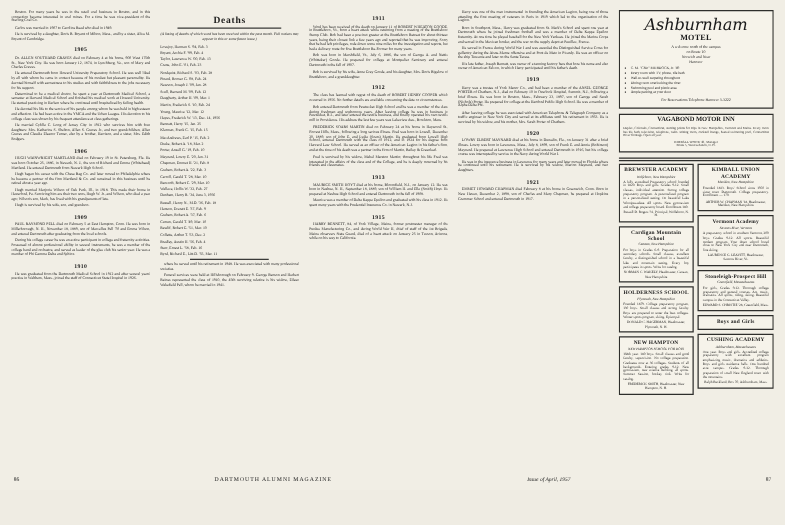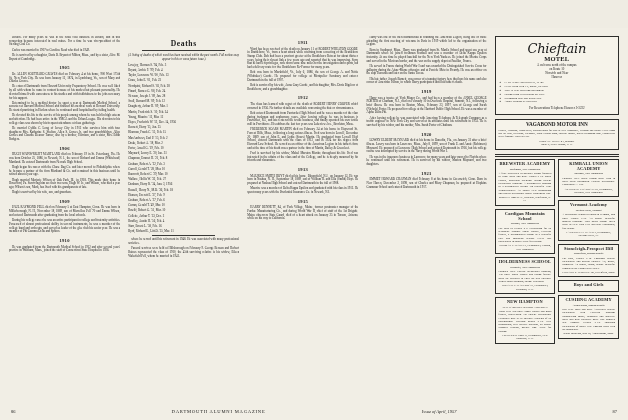--- a/index.html
+++ b/index.html
@@ -5,21 +5,21 @@
   html,body{margin:0;padding:0;}
   body{
     width:628px;height:420px;overflow:hidden;
     background:#efece3;
     font-family:"Liberation Serif", serif;
     color:#1a1a1a;
   }
   .page{
     position:relative;width:628px;height:392px;
     background:#f1eee5;
-    padding:0;box-sizing:border-box;margin-top:28px;
+    padding:0;box-sizing:border-box;
   }
   .cols{
     display:flex;
     height:386px;
     padding:8px 9px 0 9px;
     box-sizing:border-box;
     gap:8px;
   }
   .col{
     width:0;flex:1 1 0;
@@ -223,21 +223,21 @@
       <p>LOWRY ELBERT MAYNARD died at his home in Dunedin, Fla., on January 31 after a brief illness. Lowry was born in Lawrence, Mass., July 8, 1899, son of Frank E. and Annie (Robinson) Maynard. He prepared at Lawrence High School and entered Dartmouth in 1916, but his college course was interrupted by service in the Navy during World War I.</p>
       <p>He was in the insurance business in Lawrence for many years and later moved to Florida where he continued until his retirement. He is survived by his widow, Marion Maynard, and two daughters.</p>
 
       <div class="yr">1921</div>
       <p>EMMET HOWARD CHAPMAN died February 8 at his home in Greenwich, Conn. Born in New Haven, December 2, 1898, son of Charles and Mary Chapman, he prepared at Hopkins Grammar School and entered Dartmouth in 1917.</p>
     </div>
 
     <div class="col c5">
 
       <div class="motel-box">
-        <div class="script">Chieftain</div>
+        <div class="script">Ashburnham</div>
         <div class="bigname">MOTEL</div>
         <div class="motel-line">A welcome north of the campus</div>
         <div class="motel-line">on Route 10</div>
         <div class="motel-line">Norwich and Near</div>
         <div class="motel-line">Hanover</div>
         <ul class="motel-list">
           <li>C. M. "Chic" MURDOCK, Jr. '49</li>
           <li>Every room with TV, phone, tile bath</li>
           <li>Wall-to-wall carpeting throughout</li>
           <li>Dining room overlooking the river</li>

